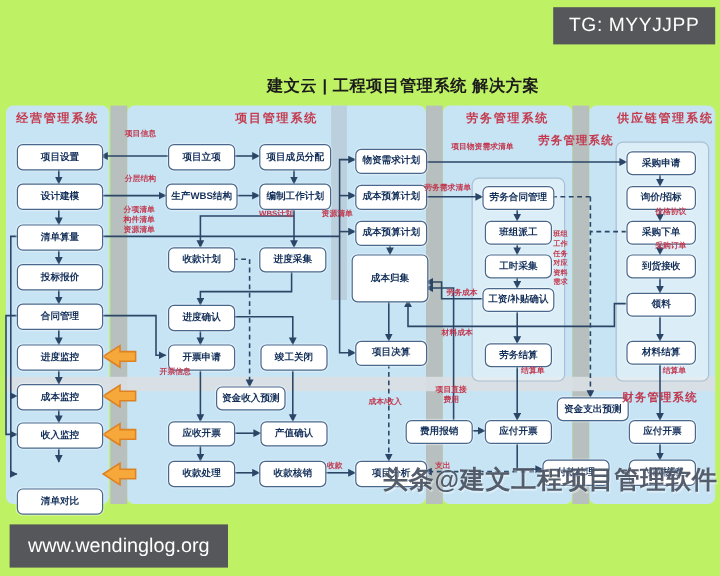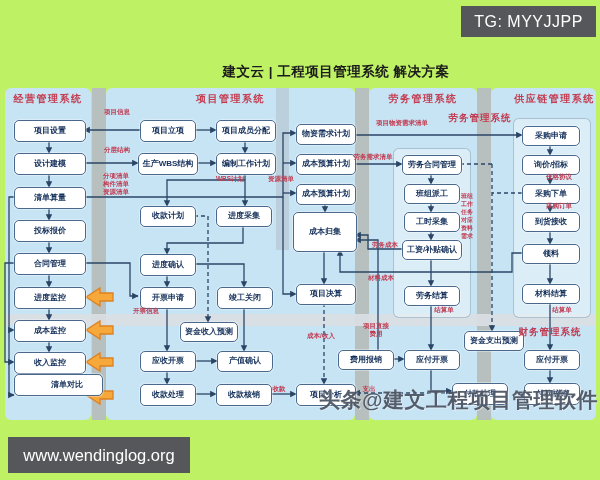--- a/index.html
+++ b/index.html
@@ -115,21 +115,21 @@
         <polygon points="86,395 100,386 100,391 113,391 113,399 100,399 100,404" fill="#f7a83a" stroke="#dd8122" stroke-width="1.3"></polygon>
       </svg>
       <div class="node" style="left: 14px; top: 120px; width: 70px; height: 20px;">项目设置</div>
       <div class="node" style="left: 14px; top: 153px; width: 70px; height: 20px;">设计建模</div>
       <div class="node" style="left: 14px; top: 187px; width: 70px; height: 20px;">清单算量</div>
       <div class="node" style="left: 14px; top: 220px; width: 70px; height: 20px;">投标报价</div>
       <div class="node" style="left: 14px; top: 253px; width: 70px; height: 20px;">合同管理</div>
       <div class="node" style="left: 14px; top: 287px; width: 70px; height: 20px;">进度监控</div>
       <div class="node" style="left: 14px; top: 320px; width: 70px; height: 20px;">成本监控</div>
       <div class="node" style="left: 14px; top: 352px; width: 70px; height: 20px;">收入监控</div>
-      <div class="node" style="left: 14px; top: 374px; width: 70px; height: 20px; padding-left: 17px;">清单对比</div>
+      <div class="node" style="left: 14px; top: 407px; width: 70px; height: 20px;">清单对比</div>
       <div class="node" style="left: 140px; top: 120px; width: 54px; height: 20px;">项目立项</div>
       <div class="node" style="left: 216px; top: 120px; width: 58px; height: 20px;">项目成员分配</div>
       <div class="node" style="left: 138px; top: 153px; width: 58px; height: 20px;">生产WBS结构</div>
       <div class="node" style="left: 216px; top: 153px; width: 58px; height: 20px;">编制工作计划</div>
       <div class="node" style="left: 140px; top: 206px; width: 54px; height: 19px;">收款计划</div>
       <div class="node" style="left: 216px; top: 206px; width: 54px; height: 19px;">进度采集</div>
       <div class="node" style="left: 140px; top: 254px; width: 54px; height: 20px;">进度确认</div>
       <div class="node" style="left: 140px; top: 287px; width: 54px; height: 20px;">开票申请</div>
       <div class="node" style="left: 217px; top: 287px; width: 54px; height: 20px;">竣工关闭</div>
       <div class="node" style="left: 180px; top: 322px; width: 56px; height: 18px;">资金收入预测</div>

